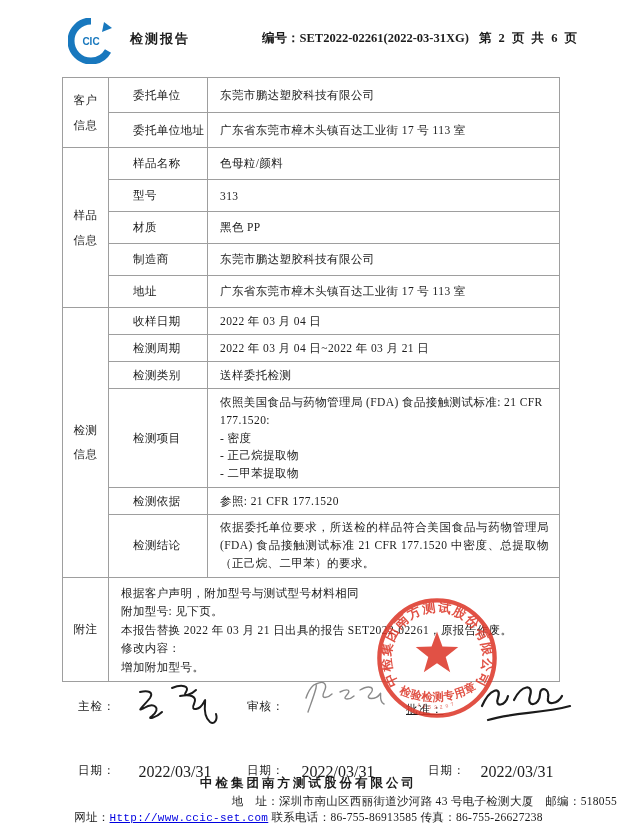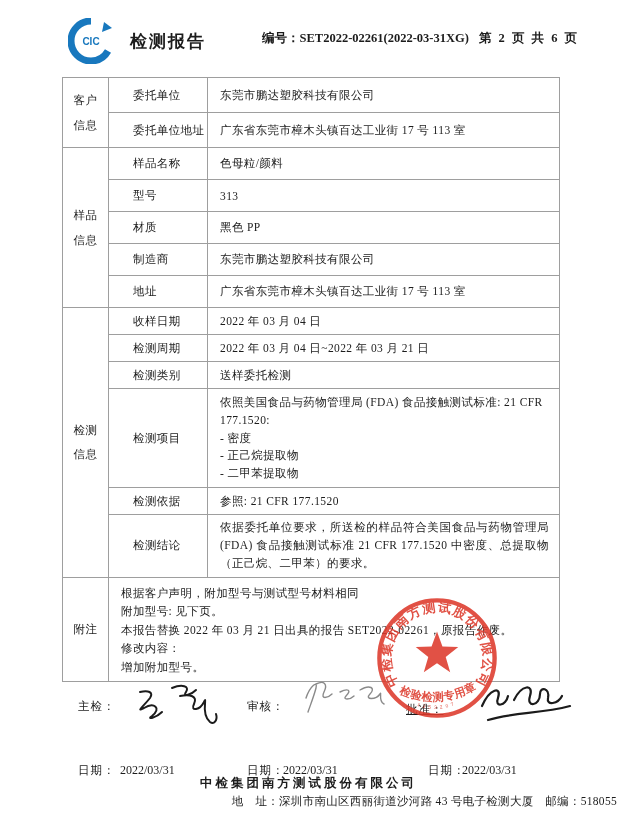--- a/index.html
+++ b/index.html
@@ -2,37 +2,37 @@
 <html><head>
 <meta charset="utf-8">
 <style>
   * { margin:0; padding:0; box-sizing:border-box; }
   body { background:#ffffff; font-family:"Liberation Serif","DejaVu Serif",serif; color:#1c1c1c; }
   .page { position:relative; width:617px; height:840px; background:#fff; overflow:hidden; }
 
   
   .hdr { position:absolute; left:0; top:0; width:617px; height:70px; }
   .logo { position:absolute; left:68px; top:18px; width:46px; height:46px; }
-  .hdr-title { position:absolute; left:130px; top:30px; font-size:17px; font-weight:bold; letter-spacing:2px; }
+  .hdr-title { position:absolute; left:130px; top:30px; font-size:13px; font-weight:bold; letter-spacing:2px; }
   .hdr-no { position:absolute; left:222px; top:30px; font-size:12.5px; font-weight:bold;padding-left:40px; }
   .hdr-page { position:absolute; right:38px; top:30px; font-size:12.5px; font-weight:bold; letter-spacing:2px; }
 
   
   table.info { position:absolute; left:62px; top:77px; width:497px; border-collapse:collapse; table-layout:fixed; }
   table.info td { border:1px solid #9e9e9e; font-size:11.5px; letter-spacing:0.4px; vertical-align:middle; }
   td.sec { width:46px; text-align:center; line-height:2.1; font-size:11.5px; }
   td.fld { width:99px; padding-left:24px; }
   td.val { width:352px; padding-left:12px; padding-right:10px; }
   td.val-top { vertical-align:top; padding-top:5px; padding-bottom:4px; line-height:1.55; }
   td.just { text-align:justify; line-height:1.55; padding-top:4px; padding-bottom:4px; }
   .notes-cell { vertical-align:top; padding:6px 10px 4px 12px; line-height:1.62; }
 
   
   .siglabel { position:absolute; font-size:11.5px; letter-spacing:1px; }
-  .sigdate  { position:absolute; font-size:12px; width:110px; }
+  .sigdate  { position:absolute; font-size:16px; width:110px; text-align:center; }
   .sigsvg { position:absolute; }
 
   
   .stamp { position:absolute; left:369px; top:590px; width:136px; height:136px; opacity:0.88; z-index:6; pointer-events:none; }
   .foot-co { position:absolute; left:0; top:775px; width:617px; text-align:center; font-size:12.5px; font-weight:bold; letter-spacing:3px; }
   .foot-l1 { position:absolute; left:0; top:794px; width:617px; text-align:right; font-size:11.5px; letter-spacing:0.3px; }
   .foot-l2 { position:absolute; left:0; top:810px; width:617px; text-align:center; font-size:11.5px; letter-spacing:0.3px; }
   .weblink { color:#0000e0; text-decoration:underline; font-family:"Liberation Mono","DejaVu Sans Mono",monospace; font-size:11px; }
 </style>
 </head>
@@ -190,14 +190,19 @@
     <text font-size="14" font-weight="bold" fill="#dd3a2c" letter-spacing="0.5" font-family="Liberation Sans, sans-serif">
       <textPath href="#midpath" startOffset="4">检验检测专用章</textPath>
     </text>
     <text font-size="6" fill="#dd3a2c" letter-spacing="4" font-family="Liberation Sans, sans-serif">
       <textPath href="#serialpath" startOffset="2">1253207</textPath>
     </text>
   </svg>
 
   <div class="foot-co">中检集团南方测试股份有限公司</div>
   <div class="foot-l1">地　址：深圳市南山区西丽街道沙河路 43 号电子检测大厦　邮编：518055</div>
+  <div class="foot-l2">
+    <span>网址：</span><a href="#" class="weblink">Http://www.ccic-set.com</a>
+    <span>联系电话：86-755-86913585</span>
+    <span>传真：86-755-26627238</span>
+  </div>
 
 </div>
 
 </body></html>

